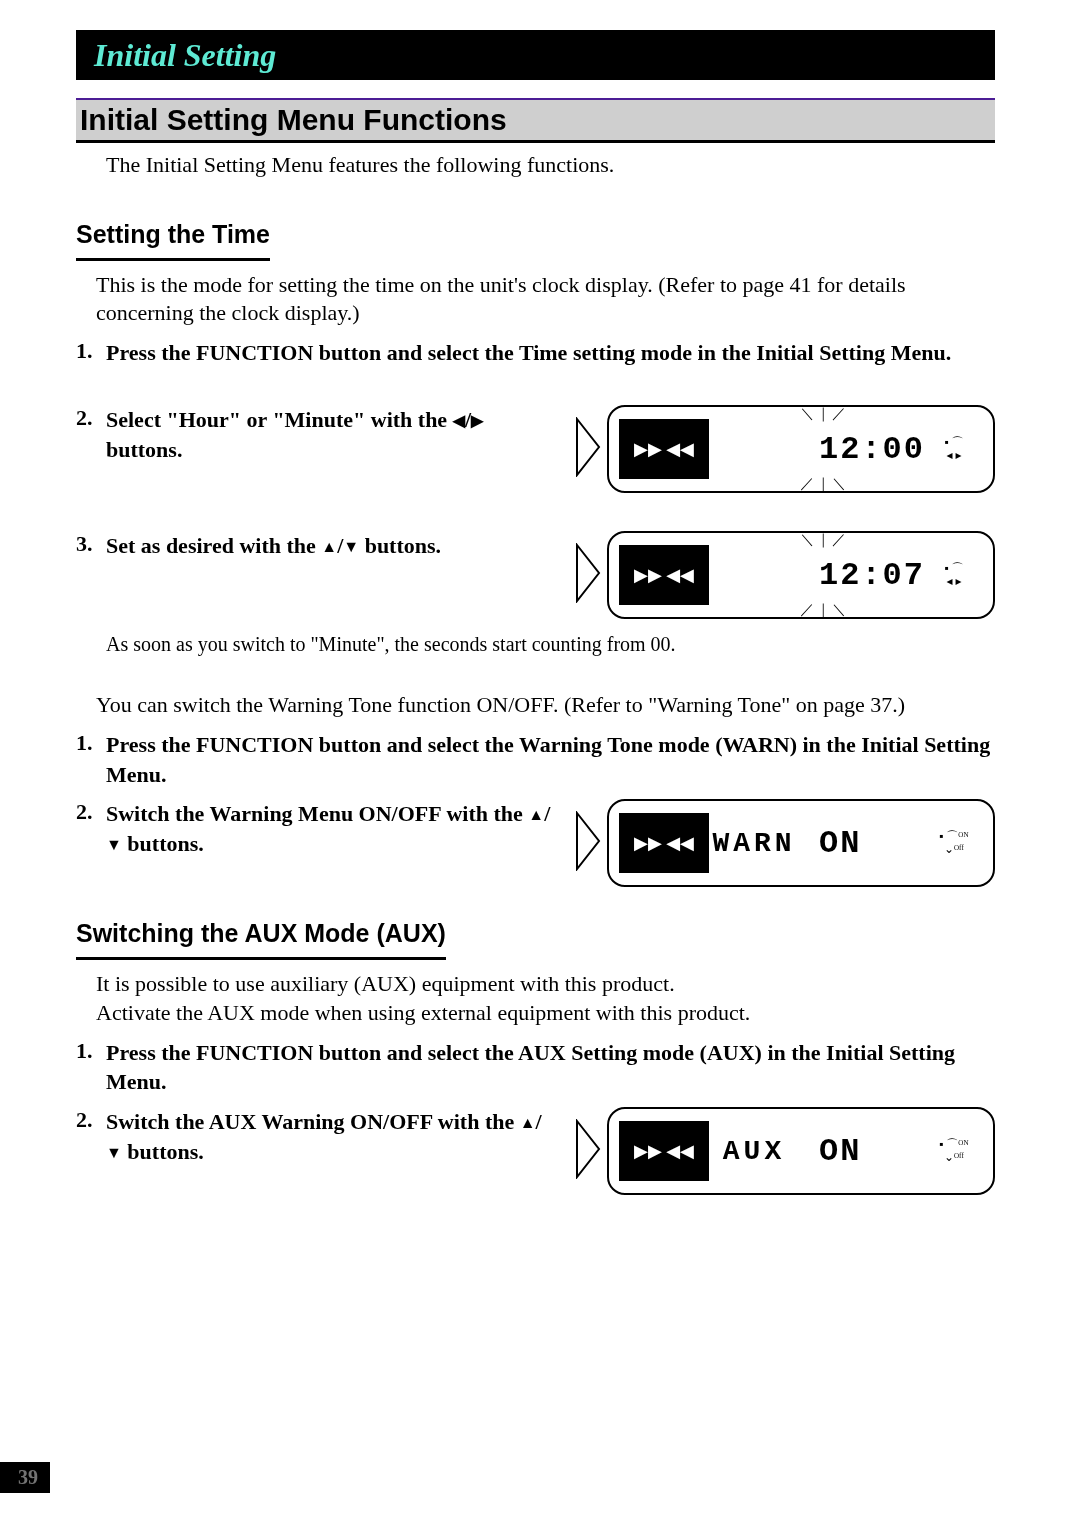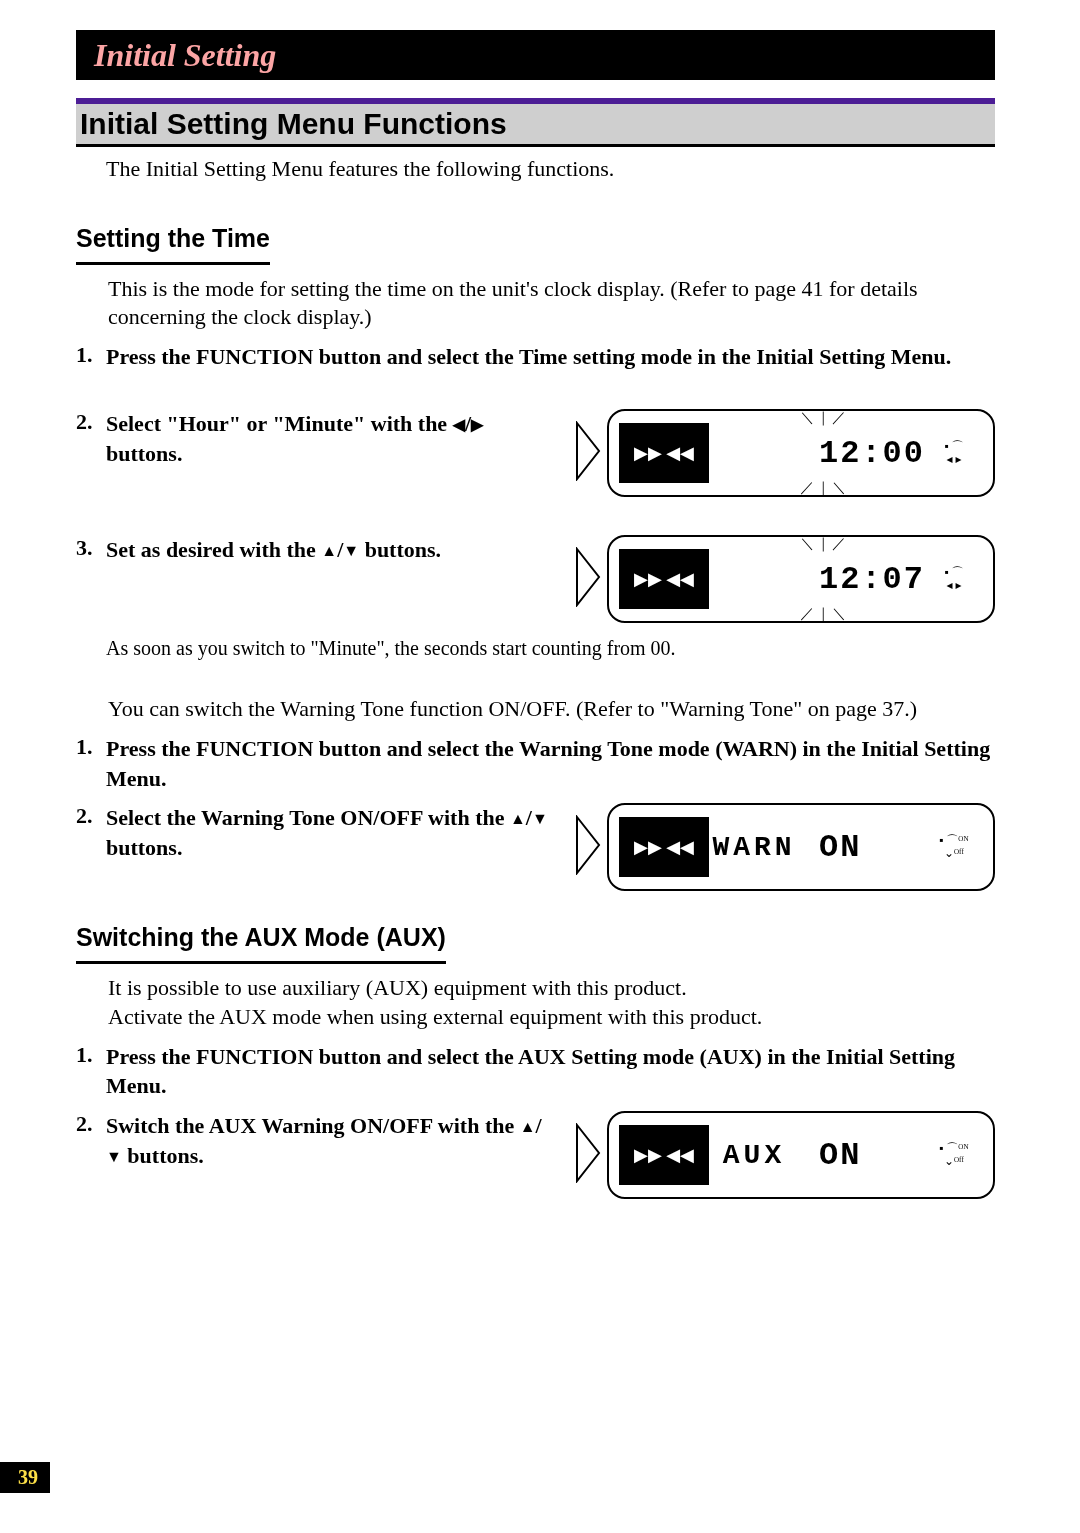--- a/index.html
+++ b/index.html
@@ -8,60 +8,60 @@
     background: #fff;
     font-family: "Times New Roman", Times, serif;
     color: #000;
     width: 1080px;
   }
   .page {
     padding: 30px 85px 50px 76px;
   }
   .header-band {
     background: #000;
-    color: #fca5a5;
+    color: #5eead4;
     height: 50px;
     display: flex;
     align-items: center;
     padding-left: 18px;
     margin-bottom: 18px;
   }
   .header-band span {
     font-style: italic;
     font-weight: bold;
     font-size: 32px;
     font-family: "Times New Roman", Times, serif;
   }
   .h1 {
     font-family: Arial, Helvetica, sans-serif;
     font-weight: bold;
     font-size: 30px;
     background: #cfcfcf;
-    border-top: 6px solid #4c1d95;
+    border-top: 2px solid #4c1d95;
     border-bottom: 3px solid #000;
     padding: 3px 4px 3px 4px;
     margin: 8px 0 8px 0;
   }
   .intro {
     font-size: 22px;
     margin: 6px 0 34px 30px;
     line-height: 1.3;
   }
   .h2 {
     font-family: Arial, Helvetica, sans-serif;
     font-weight: bold;
     font-size: 25px;
     display: inline-block;
     border-bottom: 3px solid #000;
     padding-bottom: 9px;
     margin: 6px 0 6px 0;
   }
   .sec-intro {
     font-size: 22px;
-    margin: 4px 0 10px 32px;
+    margin: 4px 0 10px 20px;
     line-height: 1.3;
   }
   .step-row {
     display: flex;
     align-items: flex-start;
     margin: 10px 0;
   }
   .step-num {
     font-weight: bold;
     font-size: 22px;
@@ -81,21 +81,21 @@
   }
   .note {
     font-size: 20px;
     margin: 14px 0 35px 30px;
   }
   .pagebadge {
     position: fixed;
     left: 0;
     bottom: 40px;
     background: #000;
-    color: #fde047;
+    color: #737373;
     font-weight: bold;
     padding: 4px 12px 4px 18px;
     font-size: 20px;
     font-family: "Times New Roman", Times, serif;
   }
   .tri {
     display: inline-block;
     font-size: 16px;
     line-height: 1;
     vertical-align: 1px;
@@ -246,21 +246,21 @@
     <div class="sec-intro">You can switch the Warning Tone function ON/OFF. (Refer to "Warning Tone" on page 37.)</div>
 
     <div class="step-row">
       <div class="step-num">1.</div>
       <div class="step-text">Press the FUNCTION button and select the Warning Tone mode (WARN) in the Initial Setting Menu.</div>
     </div>
 
     <div class="step-row">
       <div class="step-num">2.</div>
       <div class="step-text">
-        <span>Select the Warning Tone ON/OFF with the </span><span class="tri">▲</span><span>/</span><span class="tri">▼</span><span> buttons.</span>
+        <span>Switch the Warning Menu ON/OFF with the </span><span class="tri">▲</span><span>/</span><span class="tri">▼</span><span> buttons.</span>
       </div>
       <div class="step-right">
         <div class="panel-wrap">
           <span class="play-hint">
             <svg width="26" height="60" viewBox="0 0 26 60">
                 <polygon points="2,2 24,30 2,58" fill="none" stroke="#000" stroke-width="2"></polygon>
               </svg>
           </span>
           <div class="lcd">
             <div class="lcd-inner">

